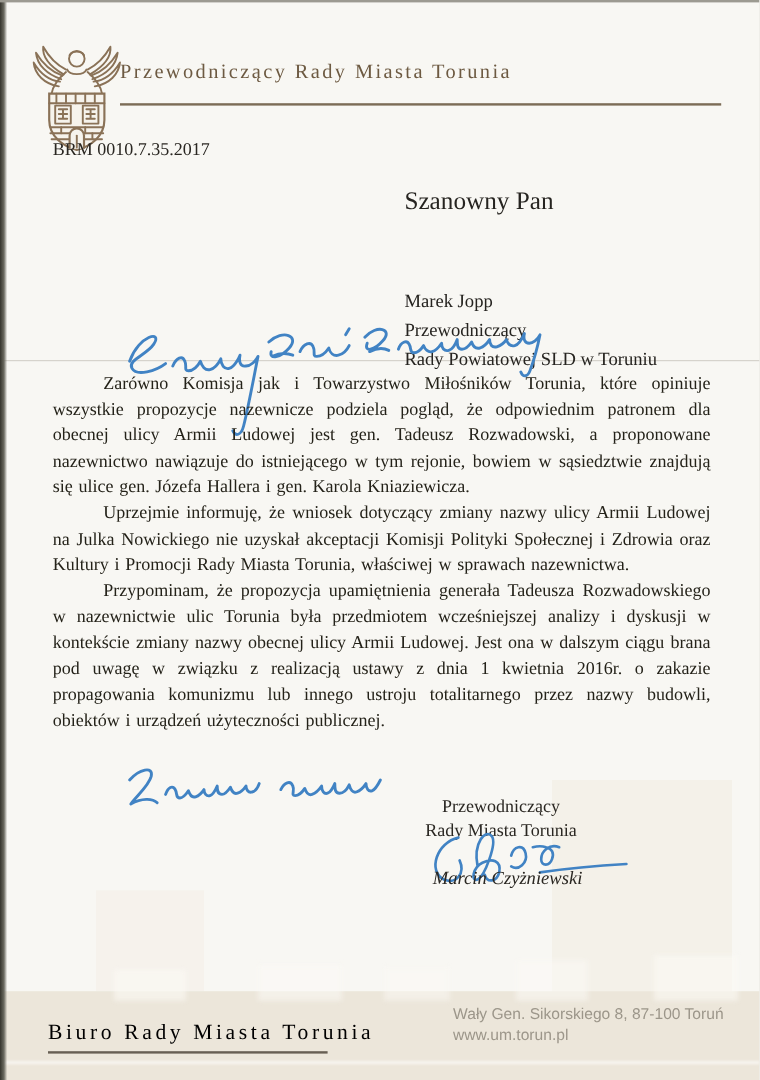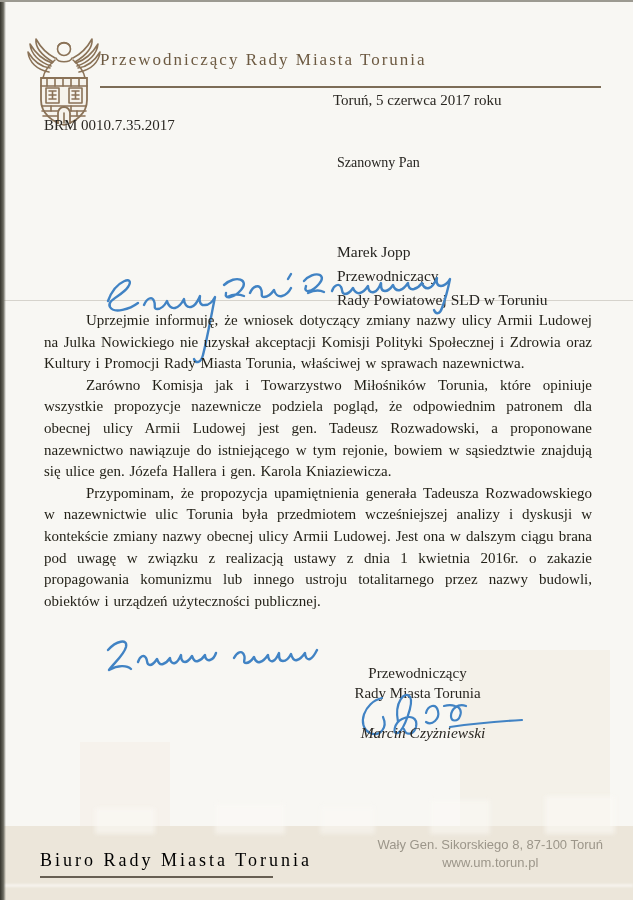--- a/index.html
+++ b/index.html
@@ -31,21 +31,21 @@
 
   
   .logo{position:absolute;left:27px;top:36px;width:74px;height:92px;}
   .org-title{position:absolute;left:100px;top:50px;width:505px;
     font-size:17px;letter-spacing:2px;color:#6d5a42;white-space:nowrap;}
   .header-rule{position:absolute;left:100px;top:86px;width:501px;height:2px;background:#7c6c56;}
   .date-line{position:absolute;left:333px;top:92px;font-size:15px;color:#2a2722;}
   .ref-number{position:absolute;left:44px;top:117px;font-size:15px;color:#2a2722;text-align:center;}
 
   
-  .recipient-salutation{position:absolute;left:337px;top:155px;font-size:14px;}
+  .recipient-salutation{position:absolute;left:337px;top:155px;font-size:21px;}
   .recipient-block{position:absolute;left:337px;top:199px;font-size:15.5px;line-height:24px;margin-top:41px;}
 
   
   .hw{position:absolute;overflow:visible;}
   .hw path{fill:none;stroke:#4183c4;stroke-width:2.4;stroke-linecap:round;stroke-linejoin:round;}
   .hw-greeting{left:92px;top:263px;width:345px;height:110px;}
   .hw-closing{left:96px;top:628px;width:250px;height:50px;}
   .hw-signature{left:352px;top:686px;width:175px;height:60px;}
   .hw-signature path{stroke-width:2.2;}
 
@@ -57,21 +57,21 @@
   
   .sig-title{position:absolute;left:350px;top:663px;width:135px;text-align:center;
     font-size:15px;line-height:20px;color:#2a2722;}
   .sig-name{position:absolute;left:348px;top:724px;width:150px;text-align:center;
     font-size:15.5px;color:#2a2722;font-style:italic;}
 
   
   .office-name{position:absolute;left:40px;top:850px;font-size:18px;letter-spacing:3px;
     color:#000000;white-space:nowrap;}
   .office-rule{position:absolute;left:40px;top:876px;width:233px;height:2px;background:#675f53;}
-  .contact{position:absolute;right:30px;top:836px;text-align:center;
+  .contact{position:absolute;right:30px;top:836px;text-align:left;
     font-family:"Liberation Sans","DejaVu Sans",sans-serif;
     font-size:13px;line-height:17.5px;color:#9c968a;}
   .logo svg .ln{fill:none;stroke:#8a7257;stroke-width:1.6;stroke-linecap:round;stroke-linejoin:round;}
   .logo svg .fl{fill:#f6f3ec;stroke:#8a7257;stroke-width:1.8;}
 </style>
 </head>
 <body>
 
 <div class="page">
 
@@ -116,43 +116,42 @@
       <path class="ln" d="M15 70 H59 M15 75 H59 M16 80 H58"></path>
       <path class="ln" d="M24 70 V75 M34 75 V80 M44 70 V75 M50 75 V80"></path>
 
       <path class="fl" d="M31 88 V77 A6 6 0 0 1 43 77 V88"></path>
       <path class="ln" d="M37 77 V87"></path>
     </svg>
   </div>
 
   <div class="org-title">Przewodniczący Rady Miasta Torunia</div>
   <div class="header-rule"></div>
-  <div class="date-line">Toruń, 5 czerwca 2017 roku</div>
   <div class="ref-number">BRM 0010.7.35.2017</div>
 
   <div class="recipient-salutation">Szanowny Pan</div>
   <div class="recipient-block">
     <div>Marek Jopp</div>
     <div>Przewodniczący</div>
     <div>Rady Powiatowej SLD w Toruniu</div>
   </div>
 
   <svg class="hw hw-greeting" viewBox="0 0 345 110" aria-label="Szanowny Panie Przewodniczący">
     <path d="M16 38 C24 16 44 12 36 24 C30 33 14 37 18 44 C22 51 38 46 46 40"></path>
     <path d="M52 42 c3 -7 8 -9 10 -4 c2 4 -1 8 3 8 c4 0 8 -4 10 -8 c1 4 4 8 8 7 c4 -1 7 -5 9 -9 c0 5 3 9 7 8 c5 -1 9 -11 9 -11 c-1 5 0 10 5 9 c4 0 8 -4 10 -8 c-4 20 -8 42 -12 58 c-2 8 -7 9 -9 4"></path>
     <path d="M132 22 c12 -11 26 -5 17 5 c-7 8 -17 10 -15 3 m1 4 c6 -3 12 -3 17 -1"></path>
     <path d="M158 30 c3 -7 9 -9 11 -4 c2 4 -1 8 3 8 c4 0 8 -4 10 -7 c1 4 4 7 8 6 c4 -1 7 -4 9 -8"></path>
     <path d="M196 16 l3 -5"></path>
     <path d="M212 18 c10 -11 24 -7 15 3 c-7 8 -16 10 -13 2 m2 7 c6 -3 12 -3 16 -1"></path>
     <path d="M240 28 c2 -6 7 -8 9 -4 c2 3 0 7 4 7 c3 0 6 -3 8 -6 c1 3 4 6 7 5 c4 -1 6 -4 8 -7 c0 4 2 7 6 6 c4 -1 7 -9 7 -9 c0 4 0 8 4 8 c3 0 6 -3 8 -6 c1 3 3 6 7 5 c3 -1 6 -4 8 -7 c0 4 2 7 6 6 c3 -1 6 -3 8 -6 c1 3 3 6 7 5 c4 -1 8 -10 8 -10 c-1 4 0 8 4 8 c3 0 7 -3 9 -7 c-2 10 -5 21 -8 29 c-2 6 -6 7 -8 2"></path>
   </svg>
 
   <div class="letter-body">
+    <p>Zarówno Komisja jak i Towarzystwo Miłośników Torunia, które opiniuje wszystkie propozycje nazewnicze podziela pogląd, że odpowiednim patronem dla obecnej ulicy Armii Ludowej jest gen. Tadeusz Rozwadowski, a proponowane nazewnictwo nawiązuje do istniejącego w tym rejonie, bowiem w sąsiedztwie znajdują się ulice gen. Józefa Hallera i gen. Karola Kniaziewicza.</p>
     <p>Uprzejmie informuję, że wniosek dotyczący zmiany nazwy ulicy Armii Ludowej na Julka Nowickiego nie uzyskał akceptacji Komisji Polityki Społecznej i Zdrowia oraz Kultury i Promocji Rady Miasta Torunia, właściwej w sprawach nazewnictwa.</p>
-    <p>Zarówno Komisja jak i Towarzystwo Miłośników Torunia, które opiniuje wszystkie propozycje nazewnicze podziela pogląd, że odpowiednim patronem dla obecnej ulicy Armii Ludowej jest gen. Tadeusz Rozwadowski, a proponowane nazewnictwo nawiązuje do istniejącego w tym rejonie, bowiem w sąsiedztwie znajdują się ulice gen. Józefa Hallera i gen. Karola Kniaziewicza.</p>
     <p>Przypominam, że propozycja upamiętnienia generała Tadeusza Rozwadowskiego w nazewnictwie ulic Torunia była przedmiotem wcześniejszej analizy i dyskusji w kontekście zmiany nazwy obecnej ulicy Armii Ludowej. Jest ona w dalszym ciągu brana pod uwagę w związku z realizacją ustawy z dnia 1 kwietnia 2016r. o zakazie propagowania komunizmu lub innego ustroju totalitarnego przez nazwy budowli, obiektów i urządzeń użyteczności publicznej.</p>
   </div>
 
   <svg class="hw hw-closing" viewBox="0 0 250 50" aria-label="Z wyrazami szacunku">
     <path d="M12 22 c8 -9 20 -12 18 -3 c-2 8 -13 17 -17 23 c9 -5 18 -5 22 -1"></path>
     <path d="M42 34 c2 -6 6 -8 8 -4 c2 3 0 7 4 7 c3 0 5 -3 7 -6 c1 3 3 6 6 5 c3 -1 5 -3 7 -6 c0 3 2 6 5 5 c3 -1 6 -8 6 -8 c0 3 0 7 4 7 c3 0 5 -3 7 -6 c1 3 3 6 6 5 c3 -1 5 -3 7 -6 c0 3 2 6 5 5 c4 -1 6 -7 6 -7"></path>
     <path d="M138 30 c3 -6 8 -8 10 -3 c2 4 -2 8 2 8 c3 0 6 -3 8 -6 c1 3 3 6 6 5 c3 -1 6 -4 8 -7 c0 4 2 7 5 6 c3 -1 6 -8 6 -8 c0 4 0 8 4 8 c3 0 6 -3 8 -7 c1 4 3 7 6 6 c3 -1 6 -4 8 -7 c0 4 2 7 5 6 c3 -1 7 -9 7 -9"></path>
   </svg>
 
   <div class="sig-title">

